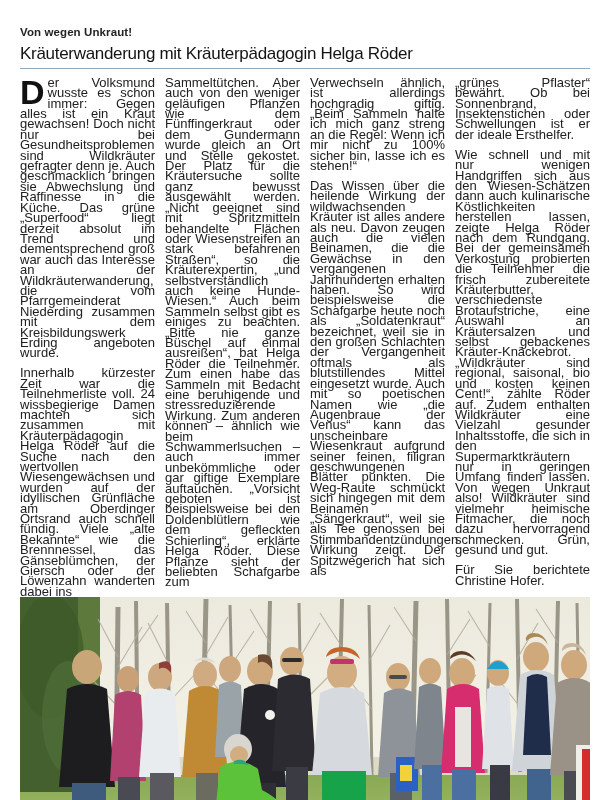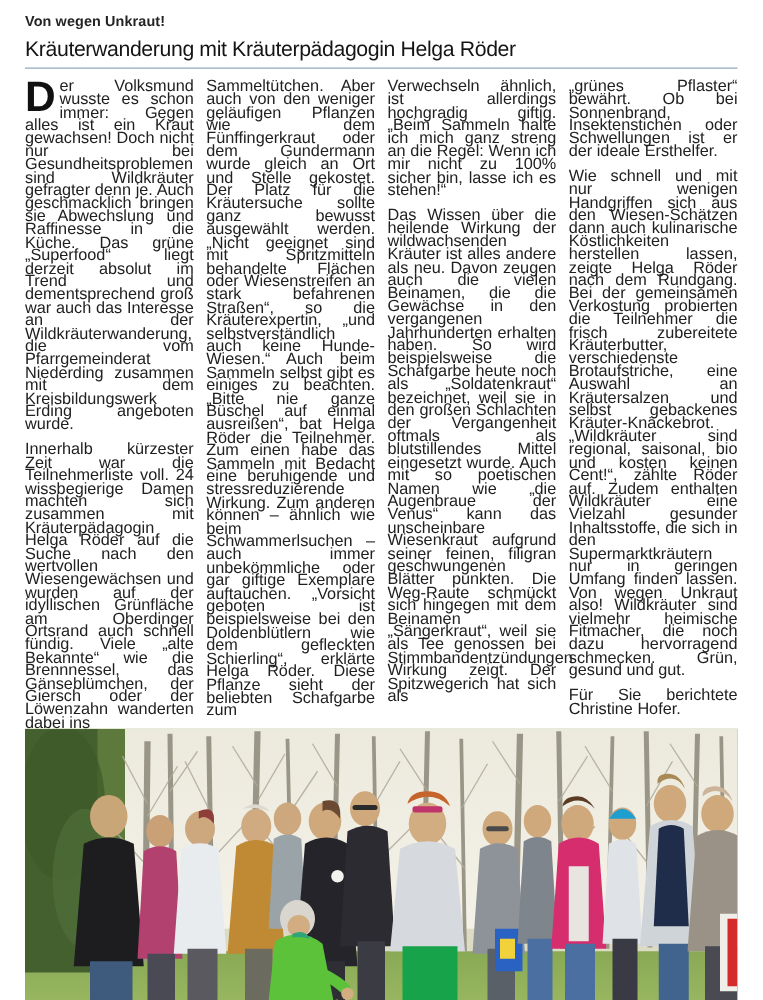--- a/index.html
+++ b/index.html
@@ -14,21 +14,21 @@
     overflow: hidden;
     font-family: "Liberation Sans", sans-serif;
     color: #1a1a1a;
     -webkit-font-smoothing: antialiased;
   }
   .page {
     position: relative;
     width: 610px;
     height: 700px;
     box-sizing: border-box;
-    padding: 2px 20px;
+    padding: 16px 20px;
   }
 
   
   .kicker {
     font-size: 11.5px;
     font-weight: 600;
     letter-spacing: 0.1px;
     color: #232323;
     padding-top: 10px;
     line-height: 1.2;

